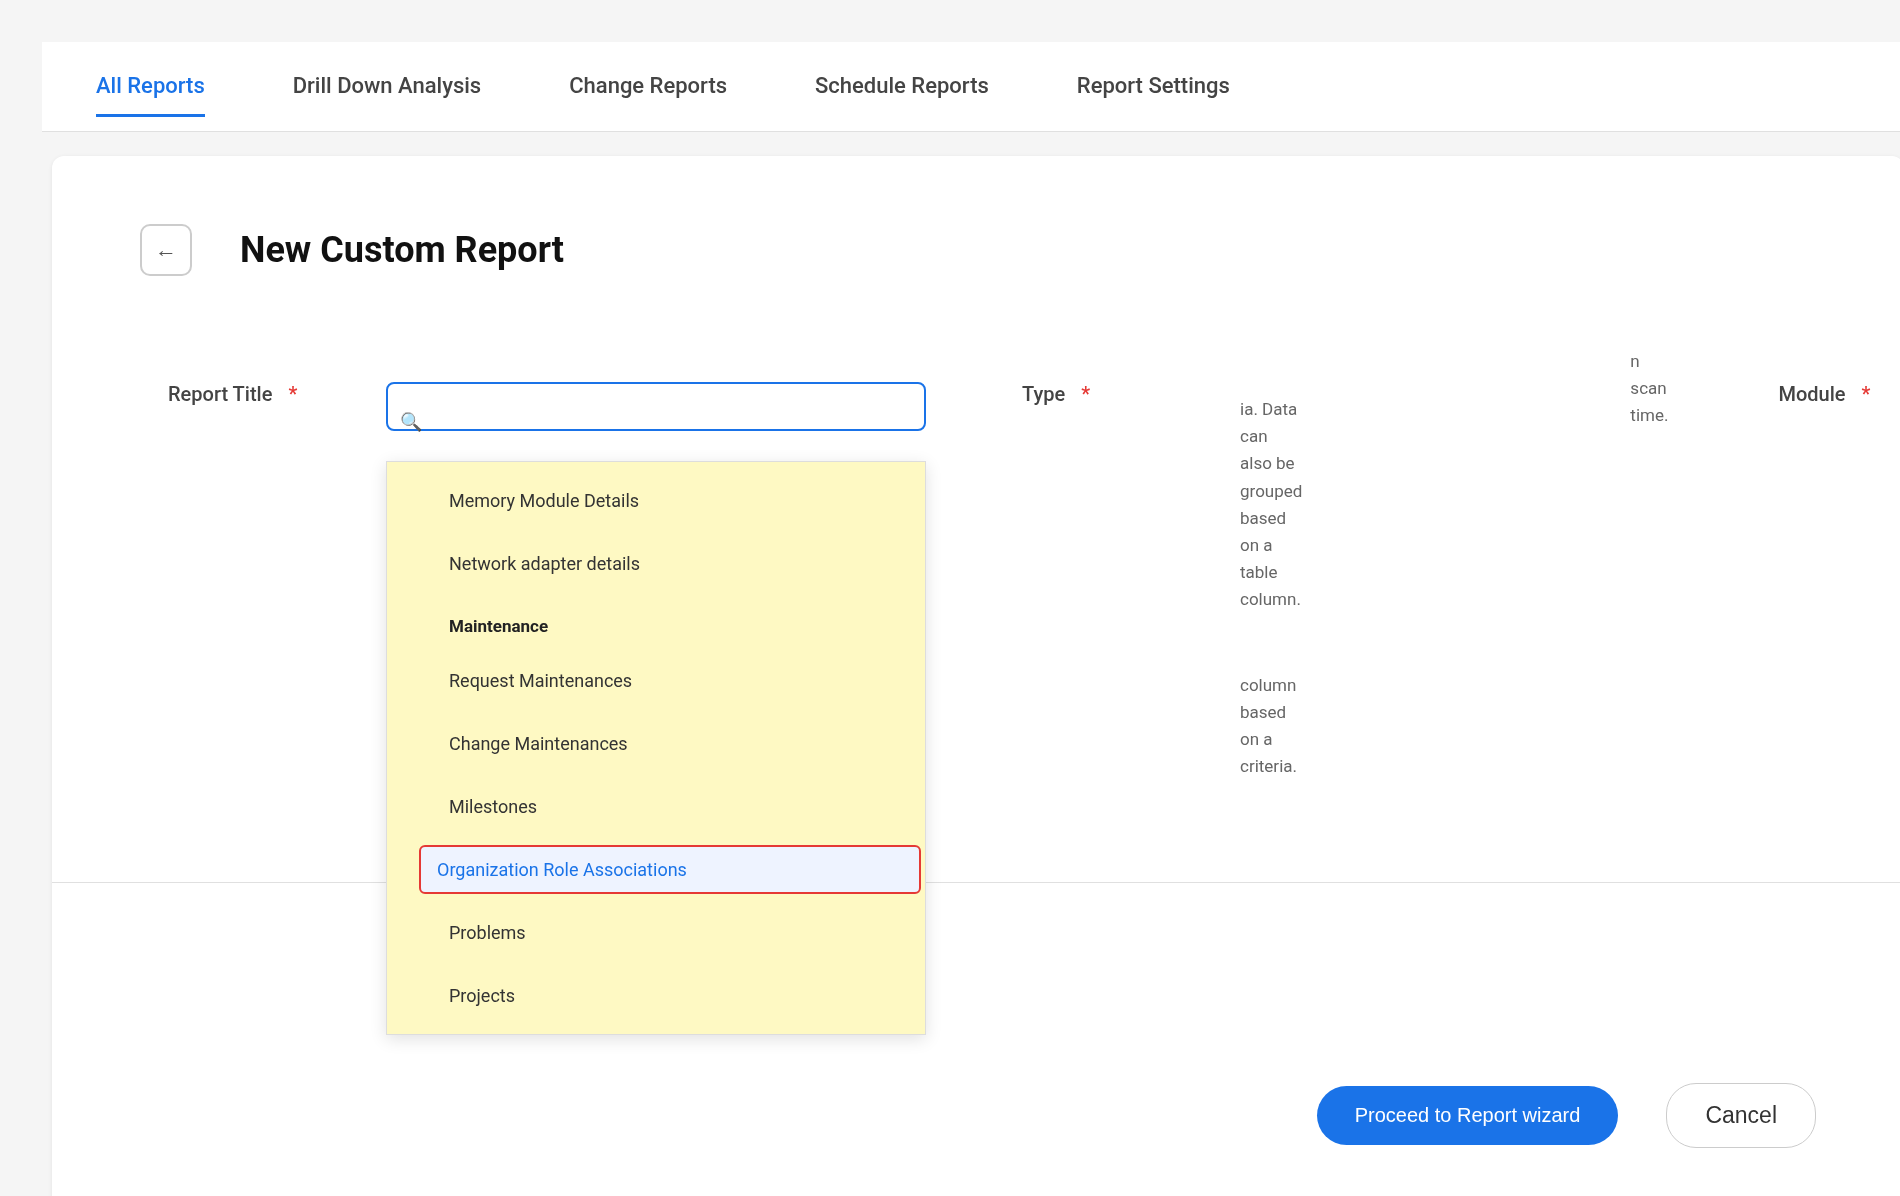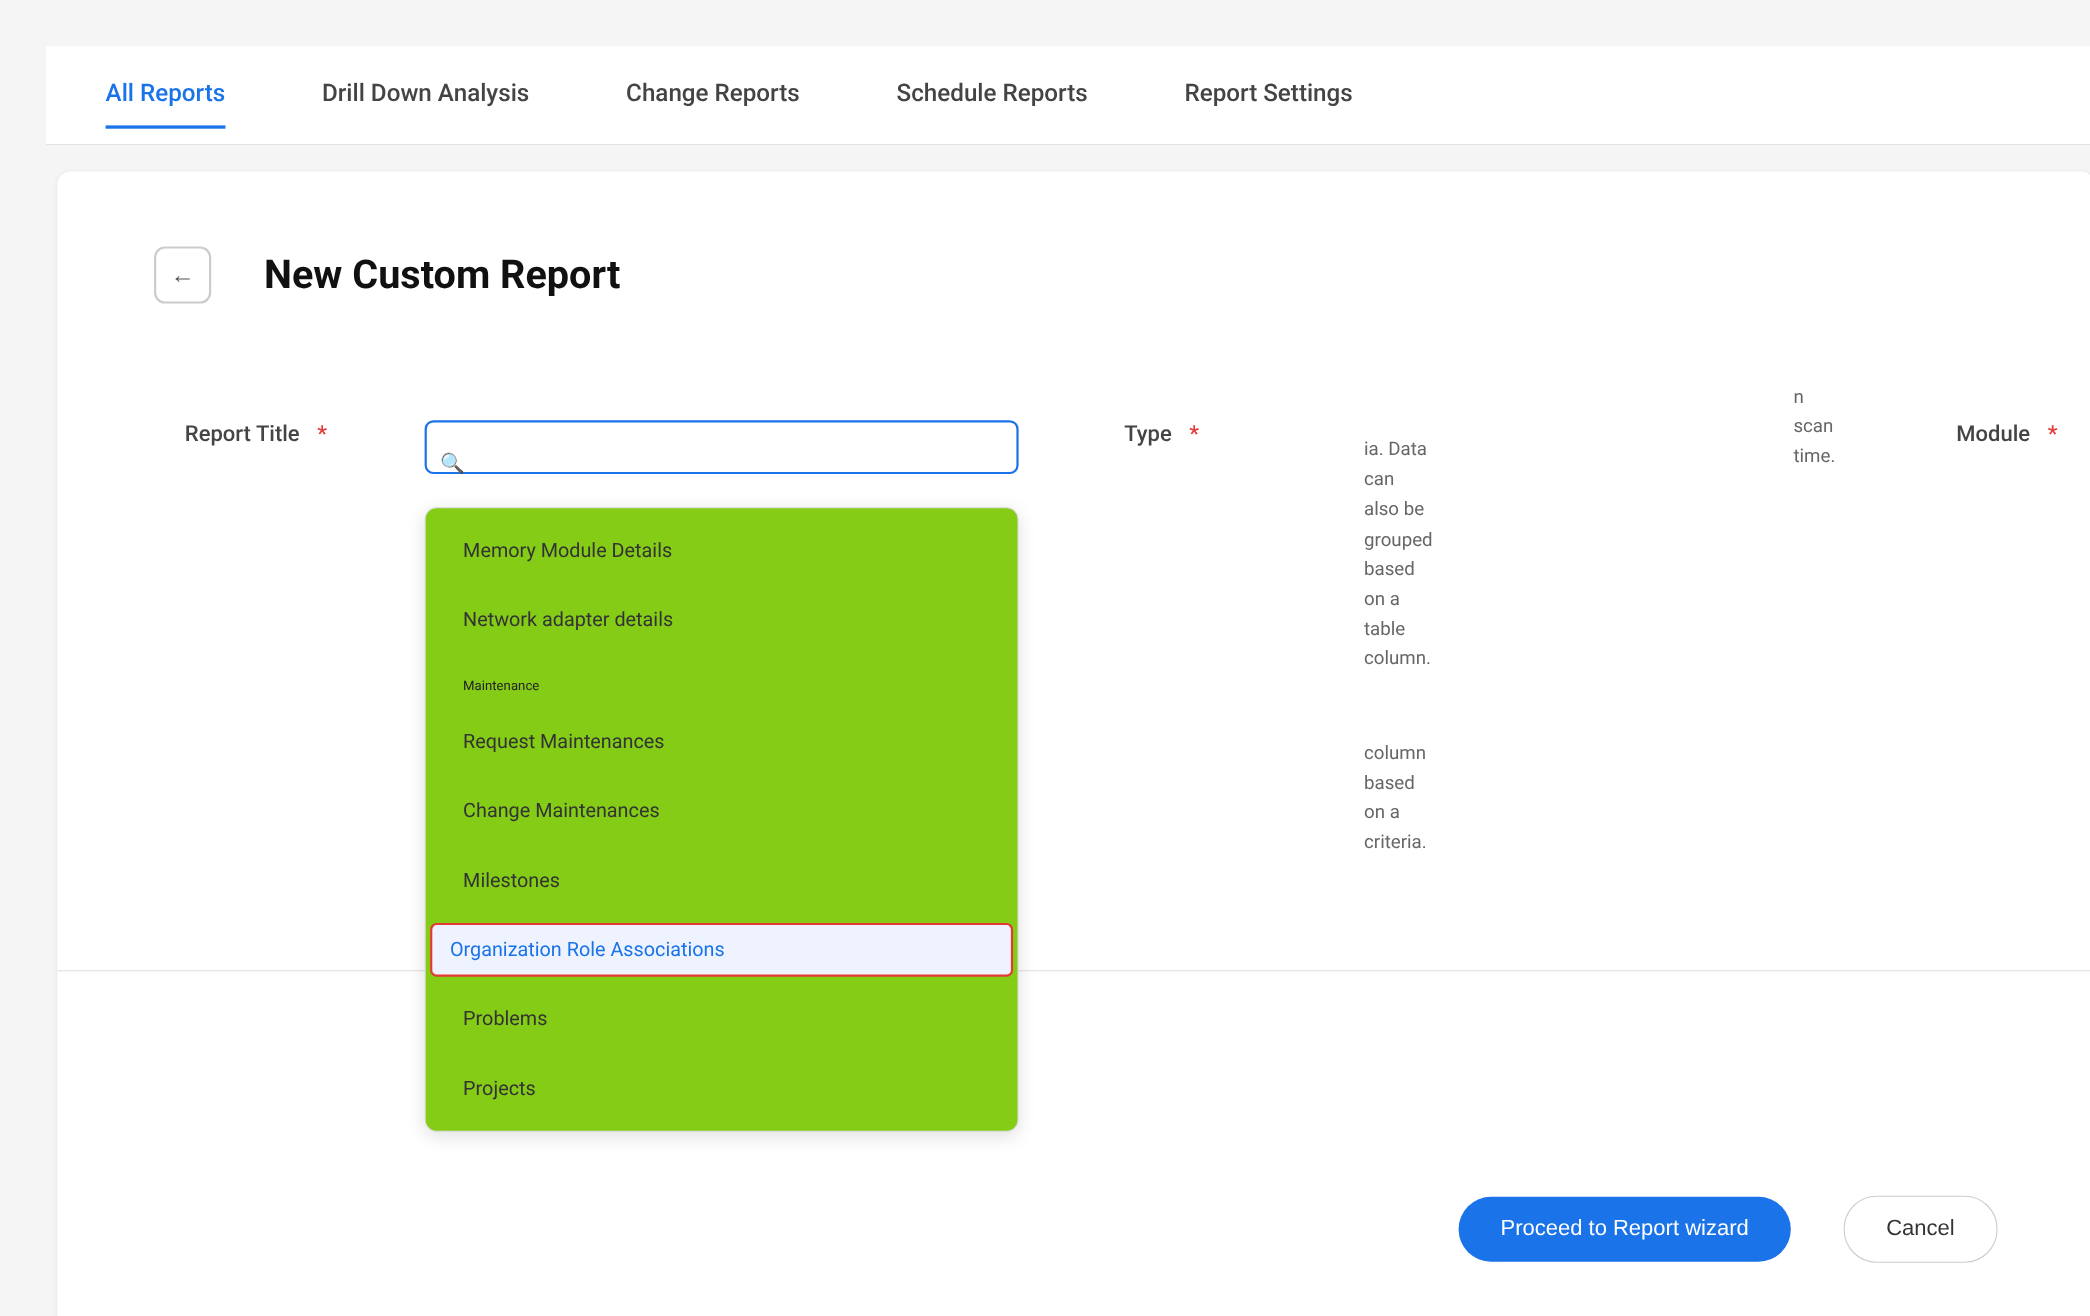--- a/index.html
+++ b/index.html
@@ -127,47 +127,48 @@
       font-size: 18px;
       pointer-events: none;
     }
 
     
     .dropdown-list {
       position: absolute;
       top: calc(100% + 2px);
       left: 0;
       width: 100%;
-      background: #84cc16;
+      background: #fef9c3;
       border: 1px solid #ddd;
-      border-radius: 11px;
+      border-radius: 0;
       box-shadow: 0 4px 16px rgba(0,0,0,0.12);
       z-index: 100;
       overflow: hidden;
+      padding-left: 28px;
     }
 
     .dropdown-item {
       padding: 14px 20px;
       font-size: 18px;
       color: #333;
       cursor: pointer;
     }
     .dropdown-item.selected-highlighted {
       color: #1a73e8;
       background: #eef3ff;
       border: 2px solid #e53935;
       border-radius: 6px;
       margin: 0 4px;
       padding: 12px 16px;
     }
 
     .dropdown-category {
       padding: 14px 20px 6px 20px;
-      font-size: 12px;
-      font-weight: 400;
+      font-size: 17px;
+      font-weight: 700;
       color: #222;
     }
 
     
     .type-description {
       padding-top: 14px;
       font-size: 17px;
       color: #666;
       max-width: 700px;
       line-height: 1.6;
@@ -213,21 +214,21 @@
       cursor: pointer;
       white-space: nowrap;
     }
 
     .btn-cancel {
       background: #fff;
       color: #333;
       border: 1px solid #ccc;
       border-radius: 30px;
       padding: 18px 38px;
-      font-size: 20px;
+      font-size: 23px;
       font-weight: 500;
       cursor: pointer;
     }
 
     
     .bottom-divider {
       border: none;
       border-top: 1px solid #e0e0e0;
       margin: 60px -60px 0 -60px;
     }

